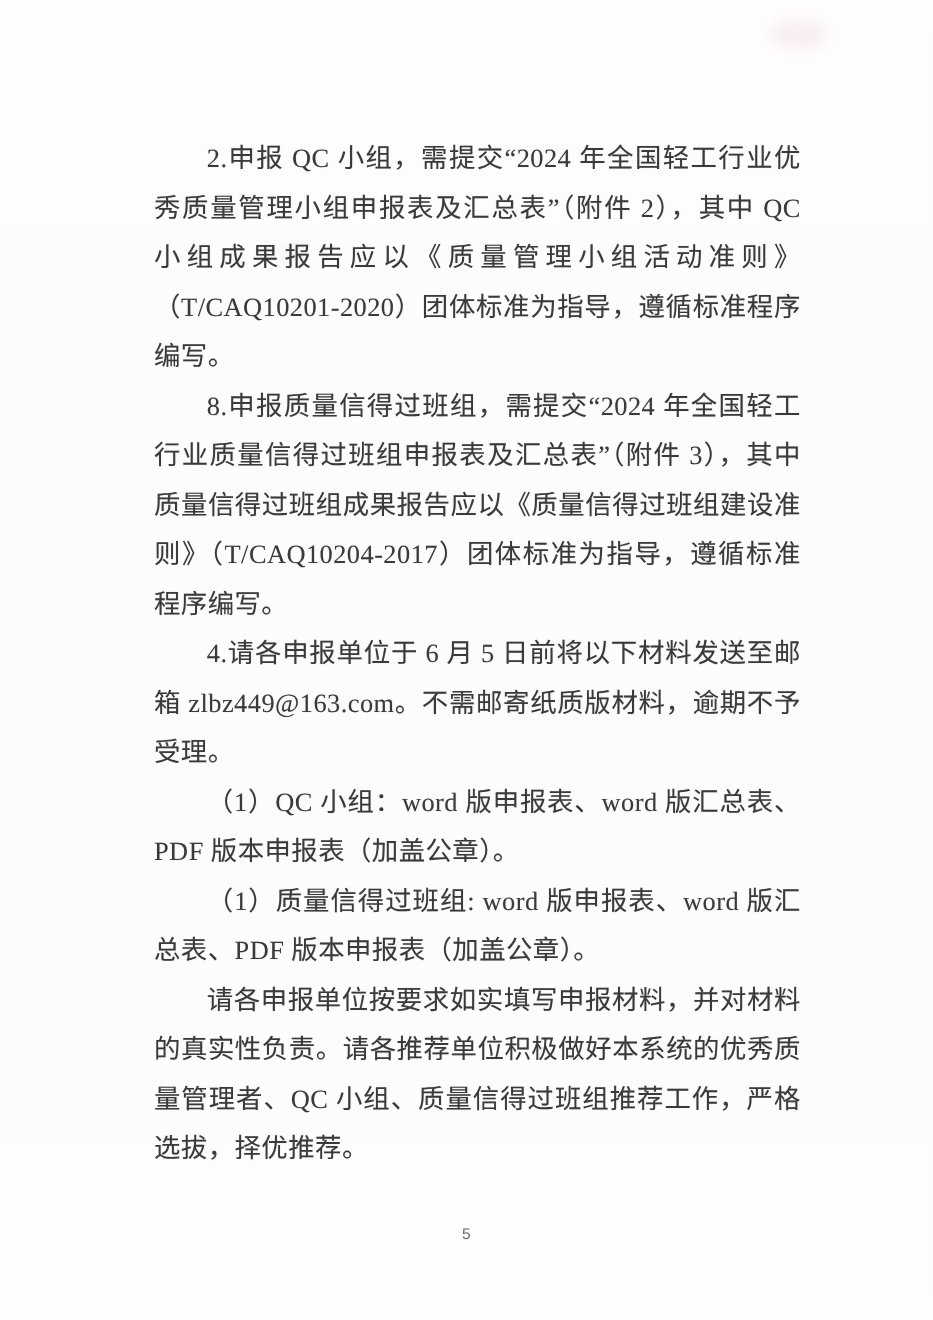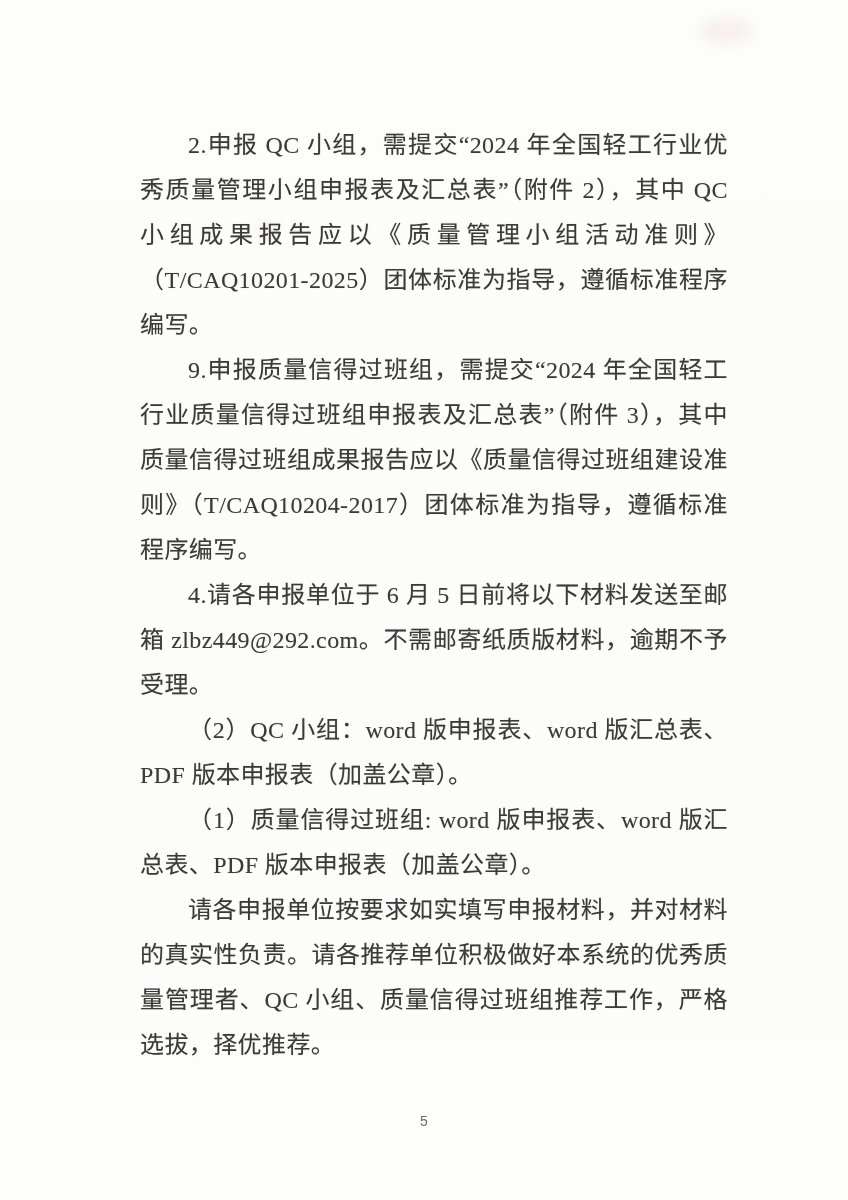--- a/index.html
+++ b/index.html
@@ -63,23 +63,23 @@
 </style>
 </head>
 <body>
 
 <div class="page">
 
   <div class="smudge smudge-a"></div>
   <div class="smudge smudge-b"></div>
 
   <div class="content">
-    <p>2.申报 QC 小组，需提交“2024 年全国轻工行业优秀质量管理小组申报表及汇总表”（附件 2），其中 QC 小组成果报告应以《质量管理小组活动准则》（T/CAQ10201-2025）团体标准为指导，遵循标准程序编写。</p>
-    <p>9.申报质量信得过班组，需提交“2024 年全国轻工行业质量信得过班组申报表及汇总表”（附件 3），其中质量信得过班组成果报告应以《质量信得过班组建设准则》（T/CAQ10204-2017）团体标准为指导，遵循标准程序编写。</p>
-    <p>4.请各申报单位于 6 月 5 日前将以下材料发送至邮箱 zlbz449@292.com。不需邮寄纸质版材料，逾期不予受理。</p>
-    <p>（2）QC 小组：word 版申报表、word 版汇总表、PDF 版本申报表（加盖公章）。</p>
+    <p>2.申报 QC 小组，需提交“2024 年全国轻工行业优秀质量管理小组申报表及汇总表”（附件 2），其中 QC 小组成果报告应以《质量管理小组活动准则》（T/CAQ10201-2020）团体标准为指导，遵循标准程序编写。</p>
+    <p>8.申报质量信得过班组，需提交“2024 年全国轻工行业质量信得过班组申报表及汇总表”（附件 3），其中质量信得过班组成果报告应以《质量信得过班组建设准则》（T/CAQ10204-2017）团体标准为指导，遵循标准程序编写。</p>
+    <p>4.请各申报单位于 6 月 5 日前将以下材料发送至邮箱 zlbz449@163.com。不需邮寄纸质版材料，逾期不予受理。</p>
+    <p>（1）QC 小组：word 版申报表、word 版汇总表、PDF 版本申报表（加盖公章）。</p>
     <p>（1）质量信得过班组: word 版申报表、word 版汇总表、PDF 版本申报表（加盖公章）。</p>
     <p>请各申报单位按要求如实填写申报材料，并对材料的真实性负责。请各推荐单位积极做好本系统的优秀质量管理者、QC 小组、质量信得过班组推荐工作，严格选拔，择优推荐。</p>
 
   </div>
 
   <div class="footer">5</div>
 </div>
 
 </body></html>

